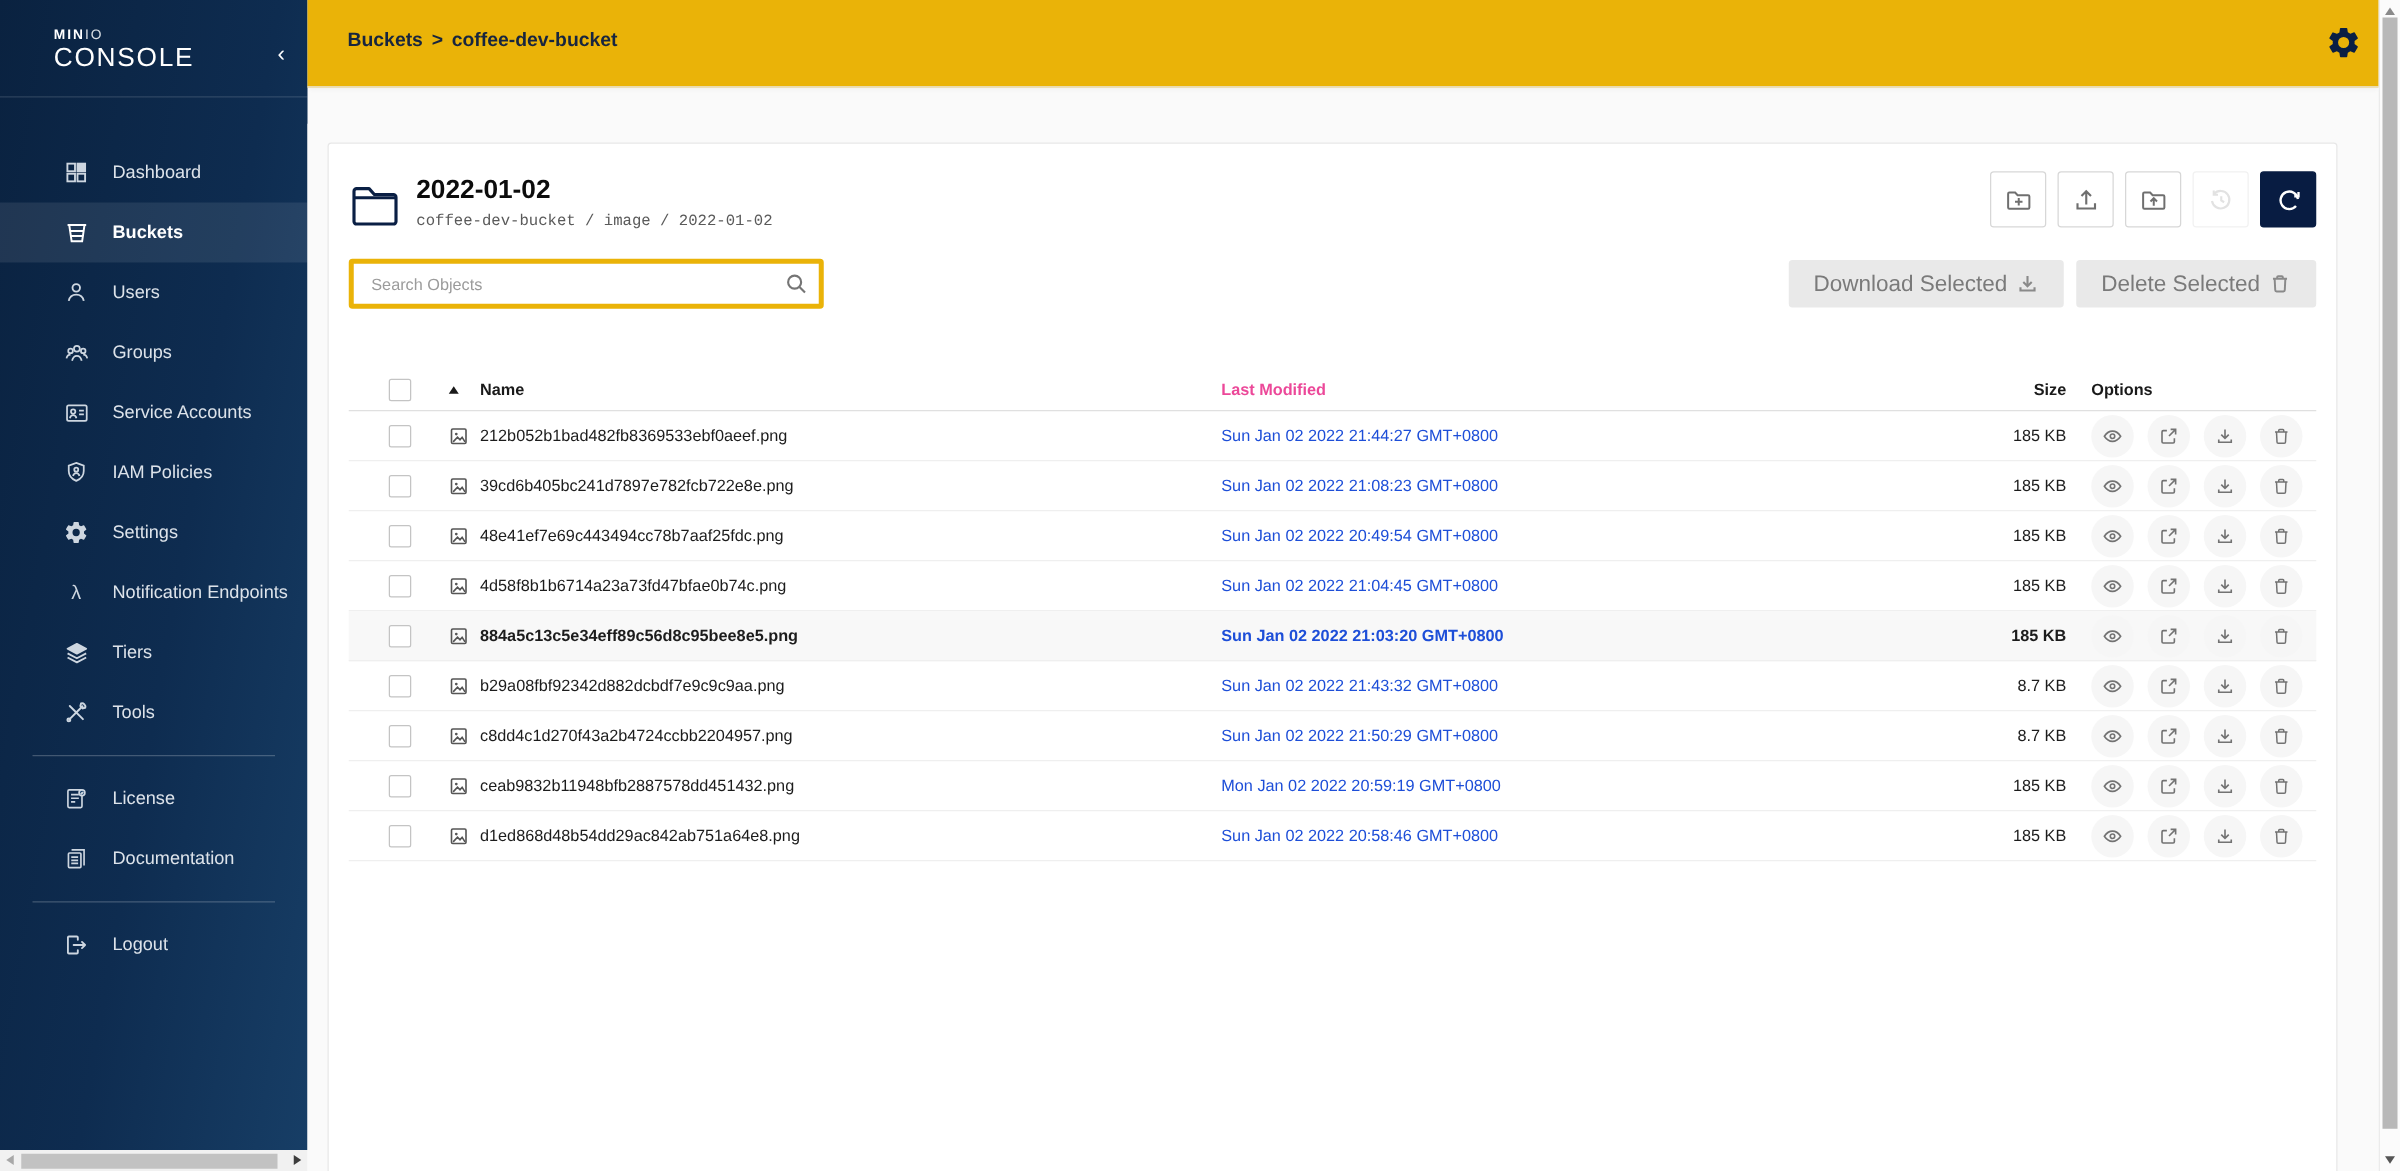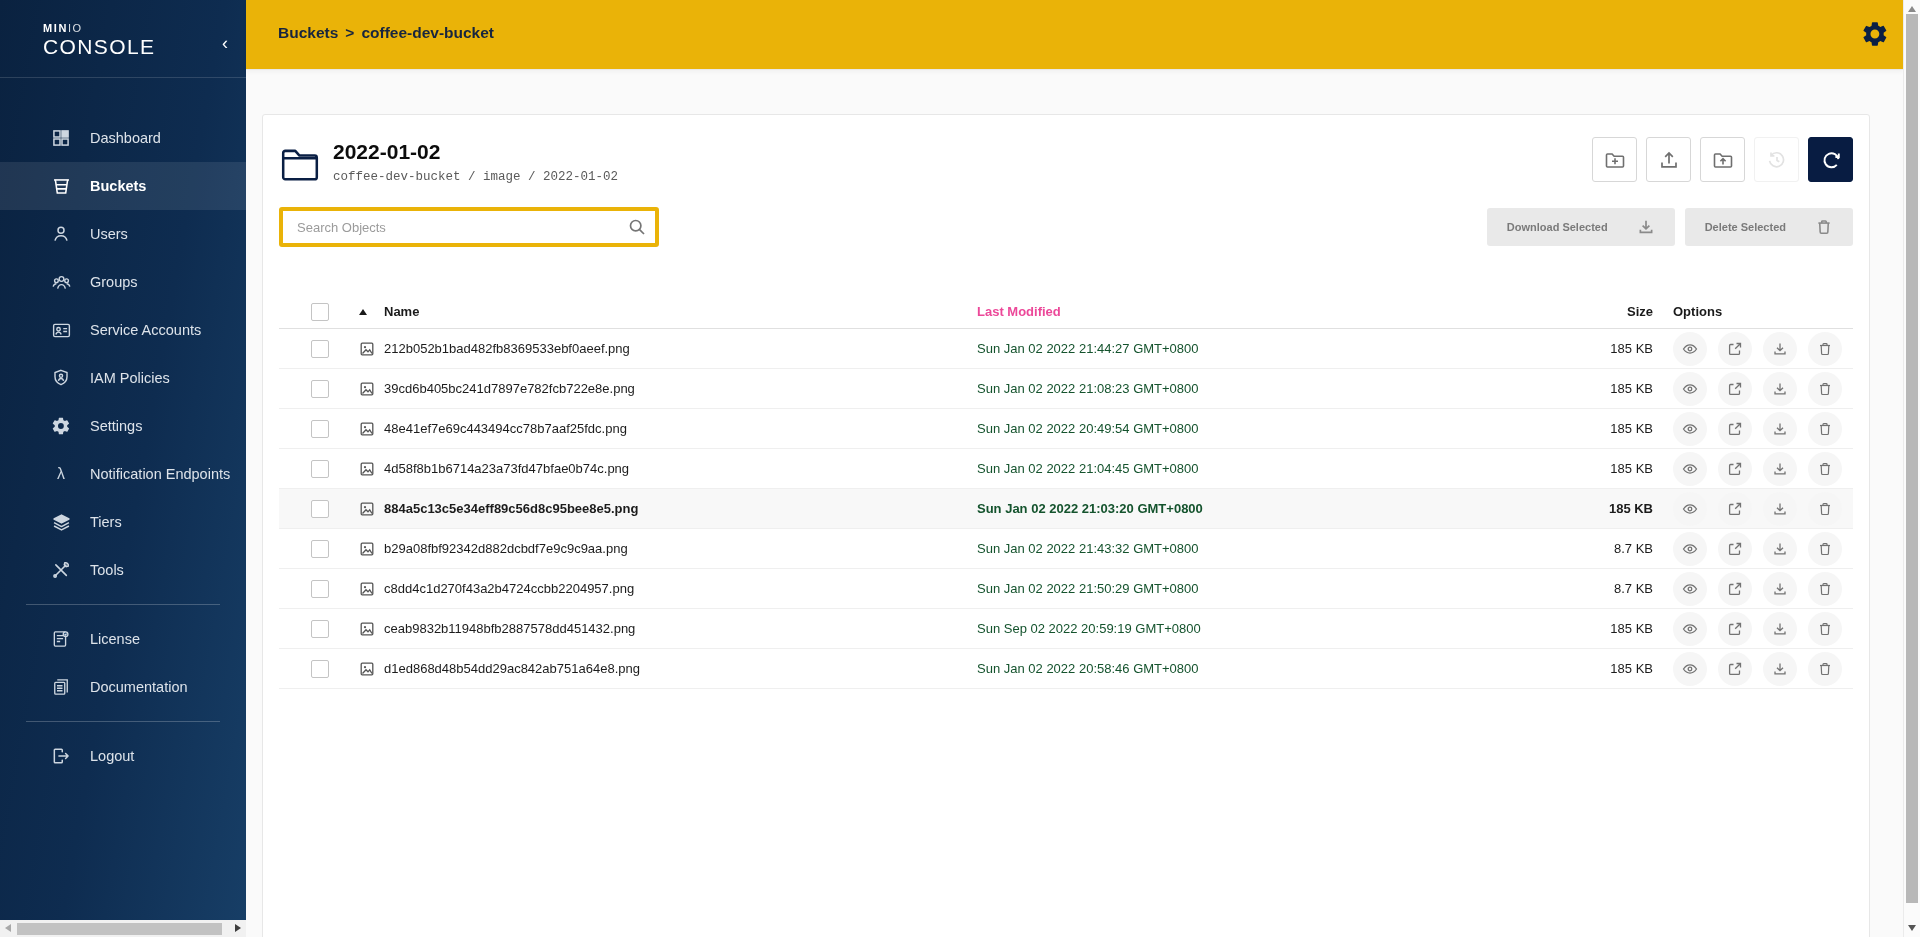--- a/index.html
+++ b/index.html
@@ -47,39 +47,39 @@
   .icon-btn.primary { background:#081c42; border-color:#081c42; color:#fff; }
 
   .filter-row { position:absolute; top:92px; left:16px; right:16px; height:40px; display:flex; align-items:center; }
   .search-wrap { position:relative; width:380px; }
   .search-input { width:380px; height:40px; border:4px solid #eab308; border-radius:3px; background:#fff;
     padding:0 44px 0 14px; font-size:13px; color:#333; font-family:"Liberation Sans",sans-serif; outline:none; }
   .search-input::placeholder { color:#9b9b9b; }
   .search-glyph { position:absolute; right:12px; top:10px; width:20px; height:20px; color:#757575; }
   .sel-btns { margin-left:auto; display:flex; gap:10px; }
   .sel-btn { height:38px; background:#e9e9e9; border:none; border-radius:3px; padding:0 20px;
-    font-size:11px; font-weight:700; color:#7a7a7a; display:flex; align-items:center; gap:29px;
+    font-size:18px; font-weight:400; color:#7a7a7a; display:flex; align-items:center; gap:7px;
     font-family:"Liberation Sans",sans-serif; cursor:pointer; }
   .sel-btn .bico { width:18px; height:18px; color:#8a8a8a; }
 
   
   .obj-table { position:absolute; top:180px; left:16px; right:16px; }
   .tr { display:grid; grid-template-columns:70px 620px 600px 96px 190px; align-items:center; }
   .thead { height:34px; border-bottom:1px solid #e0e0e0; font-size:13px; font-weight:700; color:#1a1a1a; }
   .row { height:40px; border-bottom:1px solid #efefef; font-size:13px; color:#1c1c1c; cursor:pointer; }
   .row.highlighted { background:#f8f8f8; }
   .row.highlighted .ctext { font-weight:700; }
   .cb-cell { padding-left:32px; }
   .checkbox { width:18px; height:18px; border:1px solid #c4c4c4; border-radius:2px; background:#fff; cursor:pointer; }
   .name-cell { display:flex; align-items:center; gap:9px; padding-left:10px; overflow:hidden; }
   .sort-tri { width:0; height:0; border-left:4.5px solid transparent; border-right:4.5px solid transparent;
     border-bottom:6.5px solid #1a1a1a; margin-right:8px; }
   .file-ico { width:16px; height:16px; color:#555; flex:0 0 16px; }
   .mod-cell { padding-left:8px; color:#5a5a5a; }
-  .row .mod-cell.ctext { color:#14532d; }
+  .row .mod-cell.ctext { color:#1d4ed8; }
   .size-cell { text-align:right; padding-right:12px; }
   .opt-cell { display:flex; gap:11px; padding-left:8px; }
   .opt-head { padding-left:8px; }
   .opt-circle { width:34px; height:34px; border-radius:50%; background:#f6f6f6; display:flex;
     align-items:center; justify-content:center; color:#737373; cursor:pointer; }
   .opt-circle svg { width:16px; height:16px; }
 
   
   .v-scroll { position:absolute; right:0; top:0; width:17px; height:937px; background:#fbfbfb; border-left:1px solid #ebebeb; }
   .v-thumb { position:absolute; left:2px; top:14px; width:12px; height:889px; background:#b8b8b8; }
@@ -665,21 +665,21 @@
           <div class="name-cell">
             <span class="file-ico">
               <svg width="16" height="16" viewBox="0 0 16 16" fill="none" stroke="currentColor" stroke-width="1.3">
                 <rect x="2.2" y="2.2" width="11.6" height="11.6" rx="1"></rect>
                 <circle cx="6" cy="6.2" r="1.1" fill="currentColor" stroke="none"></circle>
                 <path d="M3.5 12.5 7 8.7l2 2.1 1.7-2 2.3 3.7"></path>
               </svg>
             </span>
             <span class="ctext">ceab9832b11948bfb2887578dd451432.png</span>
           </div>
-          <div class="mod-cell ctext">Sun Sep 02 2022 20:59:19 GMT+0800</div>
+          <div class="mod-cell ctext">Mon Jan 02 2022 20:59:19 GMT+0800</div>
           <div class="size-cell ctext">185 KB</div>
           <div class="opt-cell">
             <div class="opt-circle">
               <svg viewBox="0 0 16 16" fill="none" stroke="currentColor" stroke-width="1.3">
                 <path d="M1.5 8S4.2 3.9 8 3.9 14.5 8 14.5 8 11.8 12.1 8 12.1 1.5 8 1.5 8z"></path>
                 <circle cx="8" cy="8" r="1.8"></circle>
               </svg>
             </div>
             <div class="opt-circle">
               <svg viewBox="0 0 16 16" fill="none" stroke="currentColor" stroke-width="1.3">

